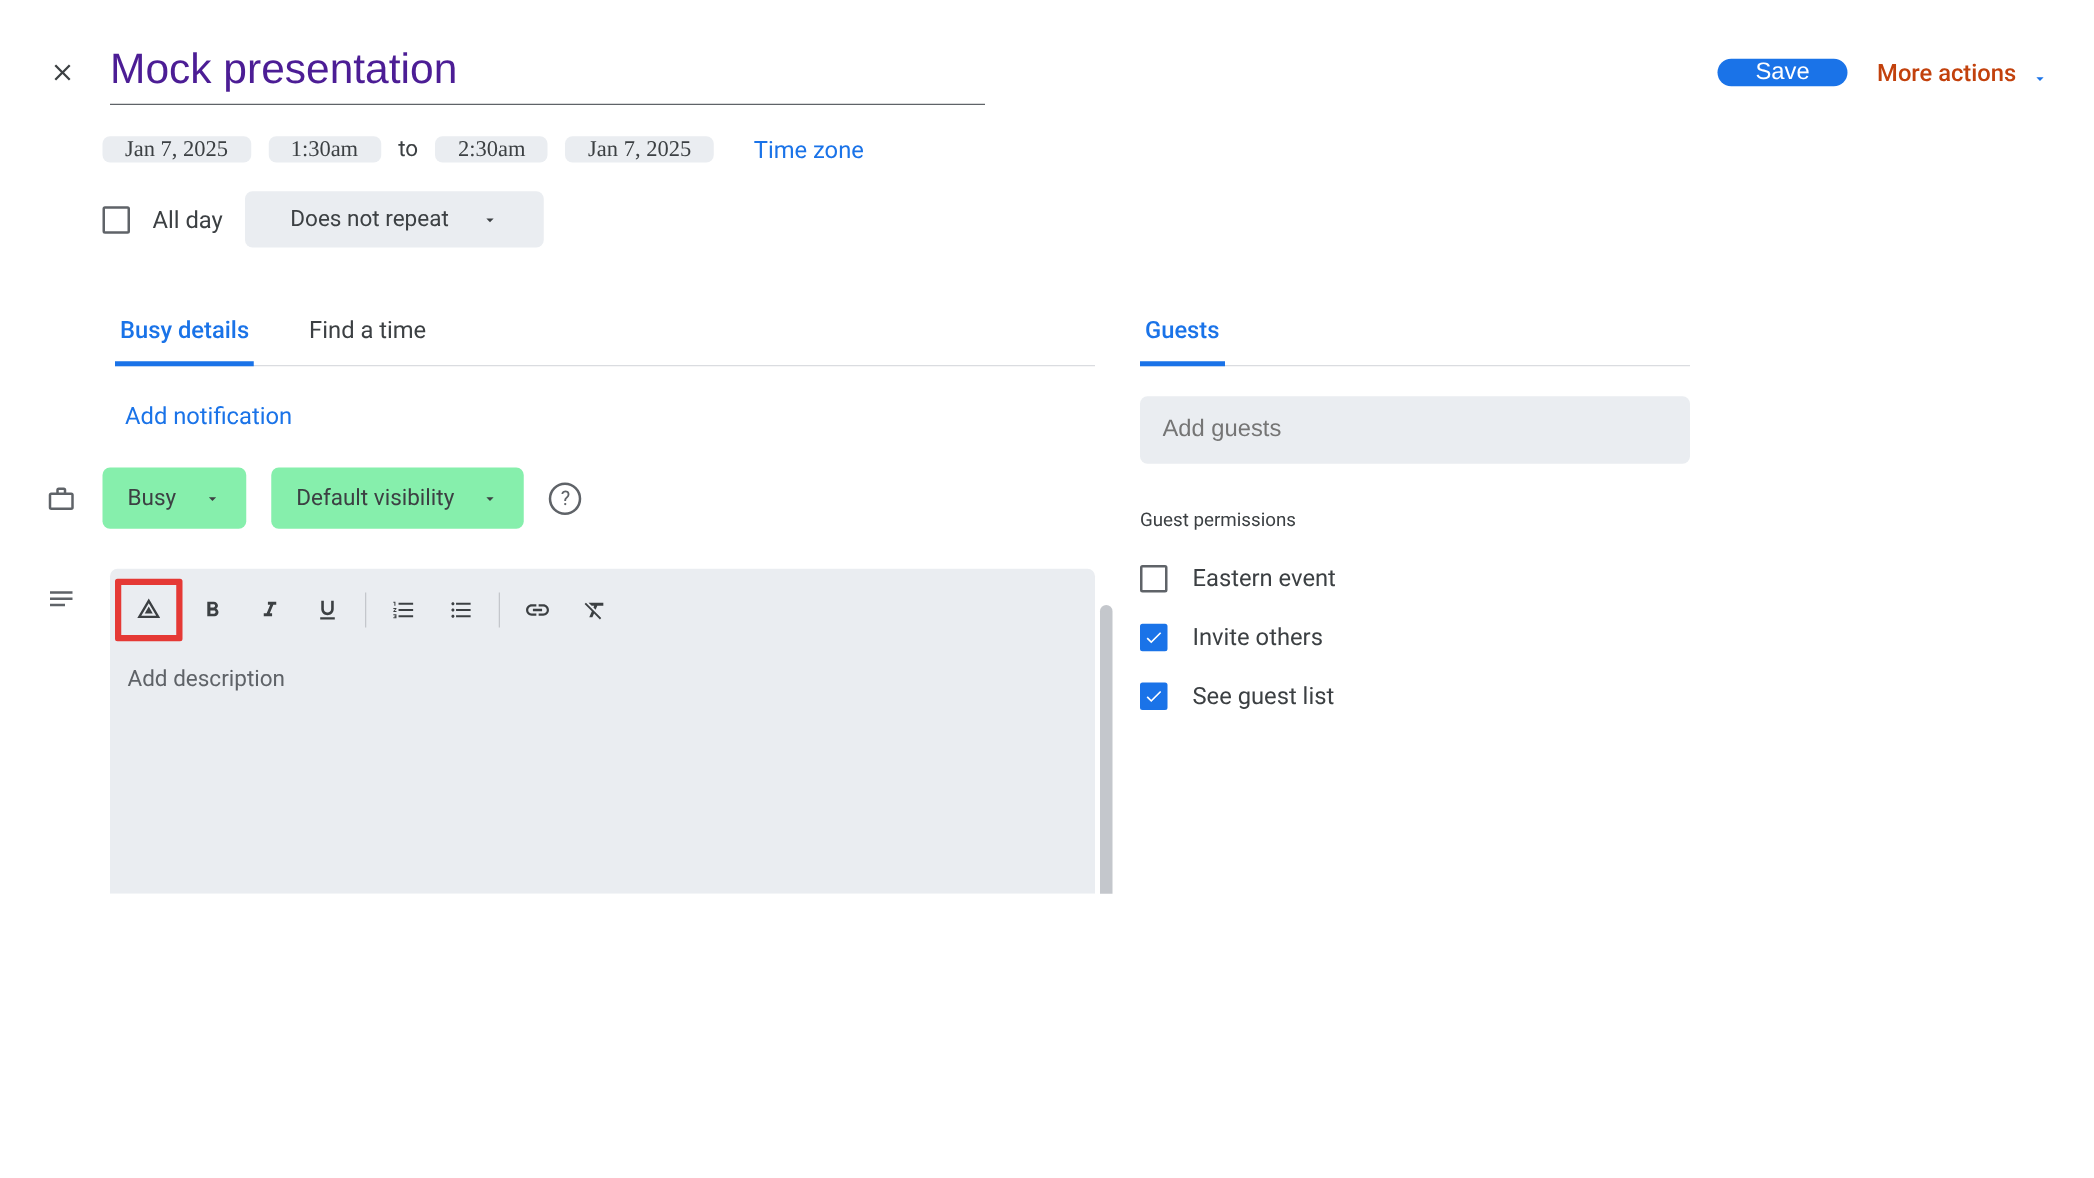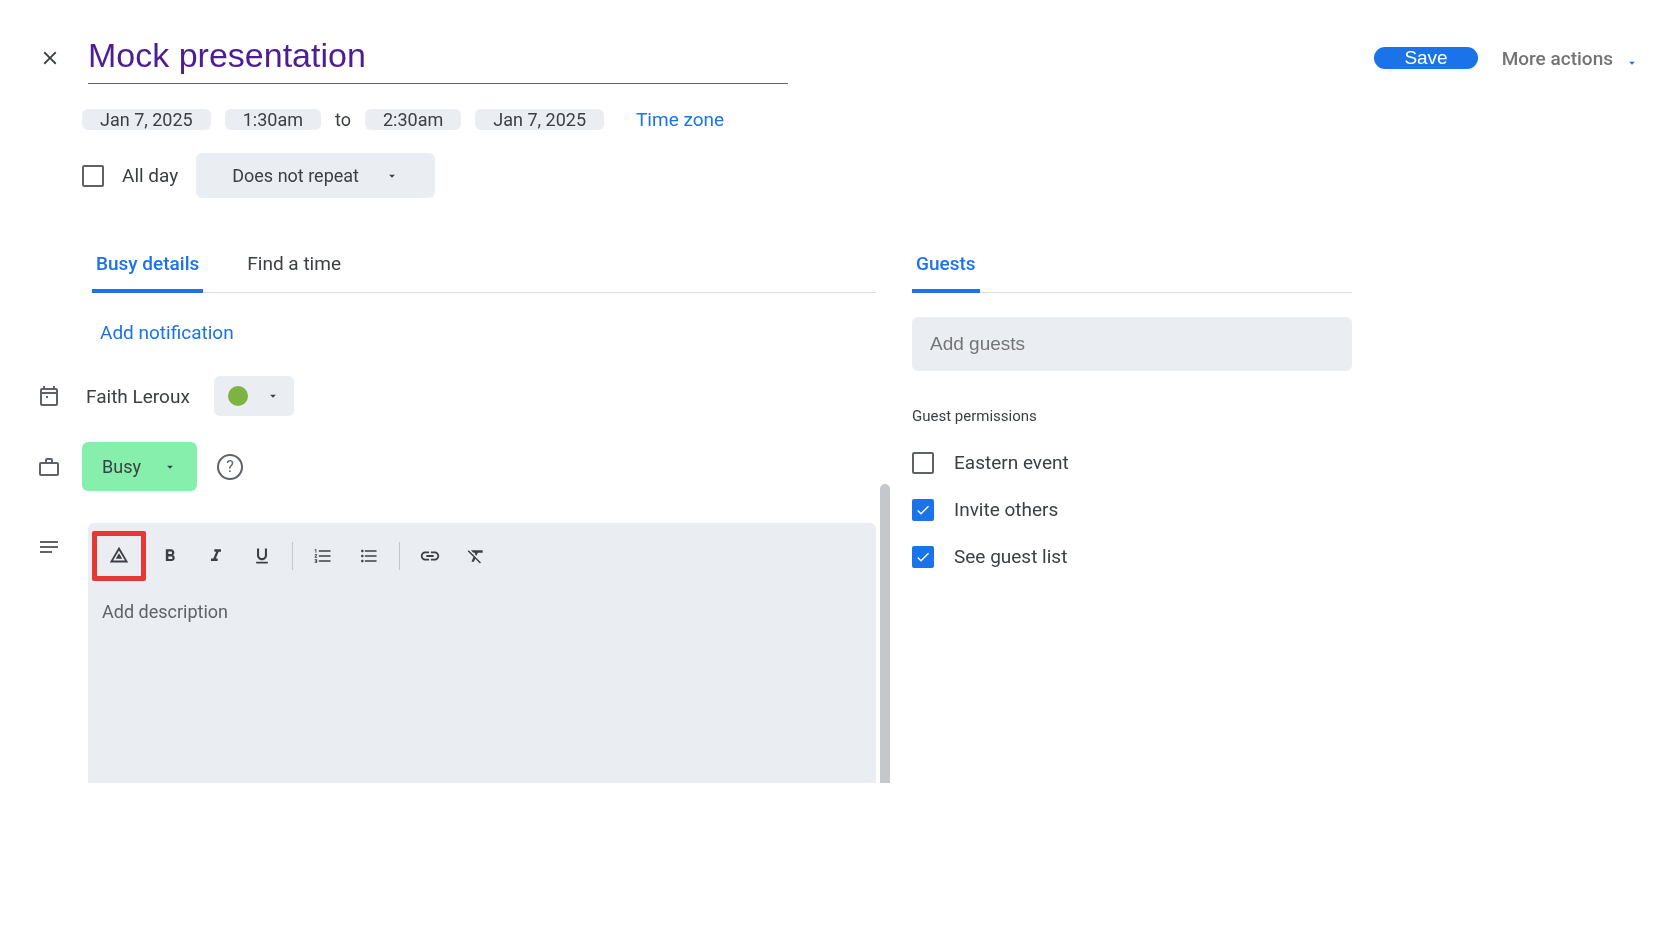--- a/index.html
+++ b/index.html
@@ -3,24 +3,24 @@
   <meta charset="utf-8">
   <style>
     * { box-sizing: border-box; margin: 0; padding: 0; }
     body { font-family: 'Google Sans', Roboto, Arial, sans-serif; color: #3c4043; background: #fff; font-size: 18px; }
     
     .header-row { display: flex; align-items: center; padding: 32px 36px 12px 36px; gap: 24px; }
     .close-btn { cursor: pointer; width: 28px; height: 28px; display:flex; align-items:center; justify-content:center; }
     .title-input { flex: 0 0 700px; border: none; border-bottom: 1px solid #5f6368; font-size: 34px; font-weight: 400; color: #4c1d95; padding: 4px 0 8px 0; background: transparent; outline: none; }
     .spacer { flex: 1; }
     .save-btn { background: #1a73e8; color: #fff; border: none; border-radius: 24px; padding: 0 30px; font-size: 19px; font-weight: 500; cursor: pointer; }
-    .more-actions { color: #737373; font-size: 19px; font-weight: 500; cursor: pointer; display: flex; align-items: flex-end; gap: 12px; }
+    .more-actions { color: #c2410c; font-size: 19px; font-weight: 500; cursor: pointer; display: flex; align-items: flex-end; gap: 12px; }
     
     .datetime-row { display: flex; align-items: center; gap: 14px; padding: 12px 36px 12px 82px; }
-    .chip { background: #eaedf1; border-radius: 6px; padding: 0 18px; font-size: 18px; color: #3c4043; cursor: pointer; }
+    .chip { background: #eaedf1; border-radius: 6px; padding: 0 18px; font-size: 18px; color: #3c4043; cursor: pointer; font-family: Liberation Serif, serif; }
     .to-label { font-size: 18px; color: #3c4043; }
     .tz-label { font-size: 19px; color: #3c4043; margin-left: 8px; }
     .tz-link { color: #1a73e8; font-size: 19px; cursor: pointer; margin-left: 18px; }
     
     .allday-row { display: flex; align-items: center; gap: 18px; padding: 10px 36px 10px 82px; }
     .checkbox-box { width: 22px; height: 22px; border: 2px solid #5f6368; border-radius: 2px; cursor: pointer; display:flex; align-items:center; justify-content:center; }
     .checkbox-box.checked { background: #1a73e8; border-color: #1a73e8; }
     .checkbox-box.checked svg { display:block; }
     .checkbox-box svg { display:none; }
     .allday-label { font-size: 19px; color: #3c4043; }
@@ -112,43 +112,35 @@
   <div class="left-col">
     <div class="vscroll-hint"></div>
 
     <div class="tabs left-tabs">
       <div class="tab active">Busy details</div>
       <div class="tab">Find a time</div>
     </div>
 
     <span class="add-notif">Add notification</span>
 
-    <div class="calendar-row">
-      <div class="section-icon">
-        <svg width="24" height="24" viewBox="0 0 24 24">
-            <path d="M19 4h-1V2h-2v2H8V2H6v2H5a2 2 0 0 0-2 2v14a2 2 0 0 0 2 2h14a2 2 0 0 0 2-2V6a2 2 0 0 0-2-2zm0 16H5V10h14v10zM5 8V6h14v2H5zm4 4h2v2H9v-2z" fill="#5f6368"></path>
-          </svg>
-      </div>
-      <span class="cal-name">Faith Leroux</span>
-      <div class="color-chip">
-        <div class="color-dot"></div>
-        <svg width="14" height="14" viewBox="0 0 24 24">
-            <path d="M7 10l5 5 5-5z" fill="#3c4043"></path>
-          </svg>
-      </div>
-    </div>
 
     <div class="busy-row">
       <div class="section-icon">
         <svg width="24" height="24" viewBox="0 0 24 24">
             <path d="M20 7h-4V5a2 2 0 0 0-2-2h-4a2 2 0 0 0-2 2v2H4a2 2 0 0 0-2 2v10a2 2 0 0 0 2 2h16a2 2 0 0 0 2-2V9a2 2 0 0 0-2-2zM10 5h4v2h-4V5zm10 14H4V9h16v10z" fill="#5f6368"></path>
           </svg>
       </div>
       <div class="dropdown-chip">
         <span>Busy</span>
+        <svg width="14" height="14" viewBox="0 0 24 24">
+            <path d="M7 10l5 5 5-5z" fill="#3c4043"></path>
+          </svg>
+      </div>
+      <div class="dropdown-chip">
+        <span>Default visibility</span>
         <svg width="14" height="14" viewBox="0 0 24 24">
             <path d="M7 10l5 5 5-5z" fill="#3c4043"></path>
           </svg>
       </div>
       <div class="help-icon">?</div>
     </div>
 
     <div class="desc-block">
       <div class="section-icon" style="padding-top:12px;">
         <svg width="24" height="24" viewBox="0 0 24 24">

